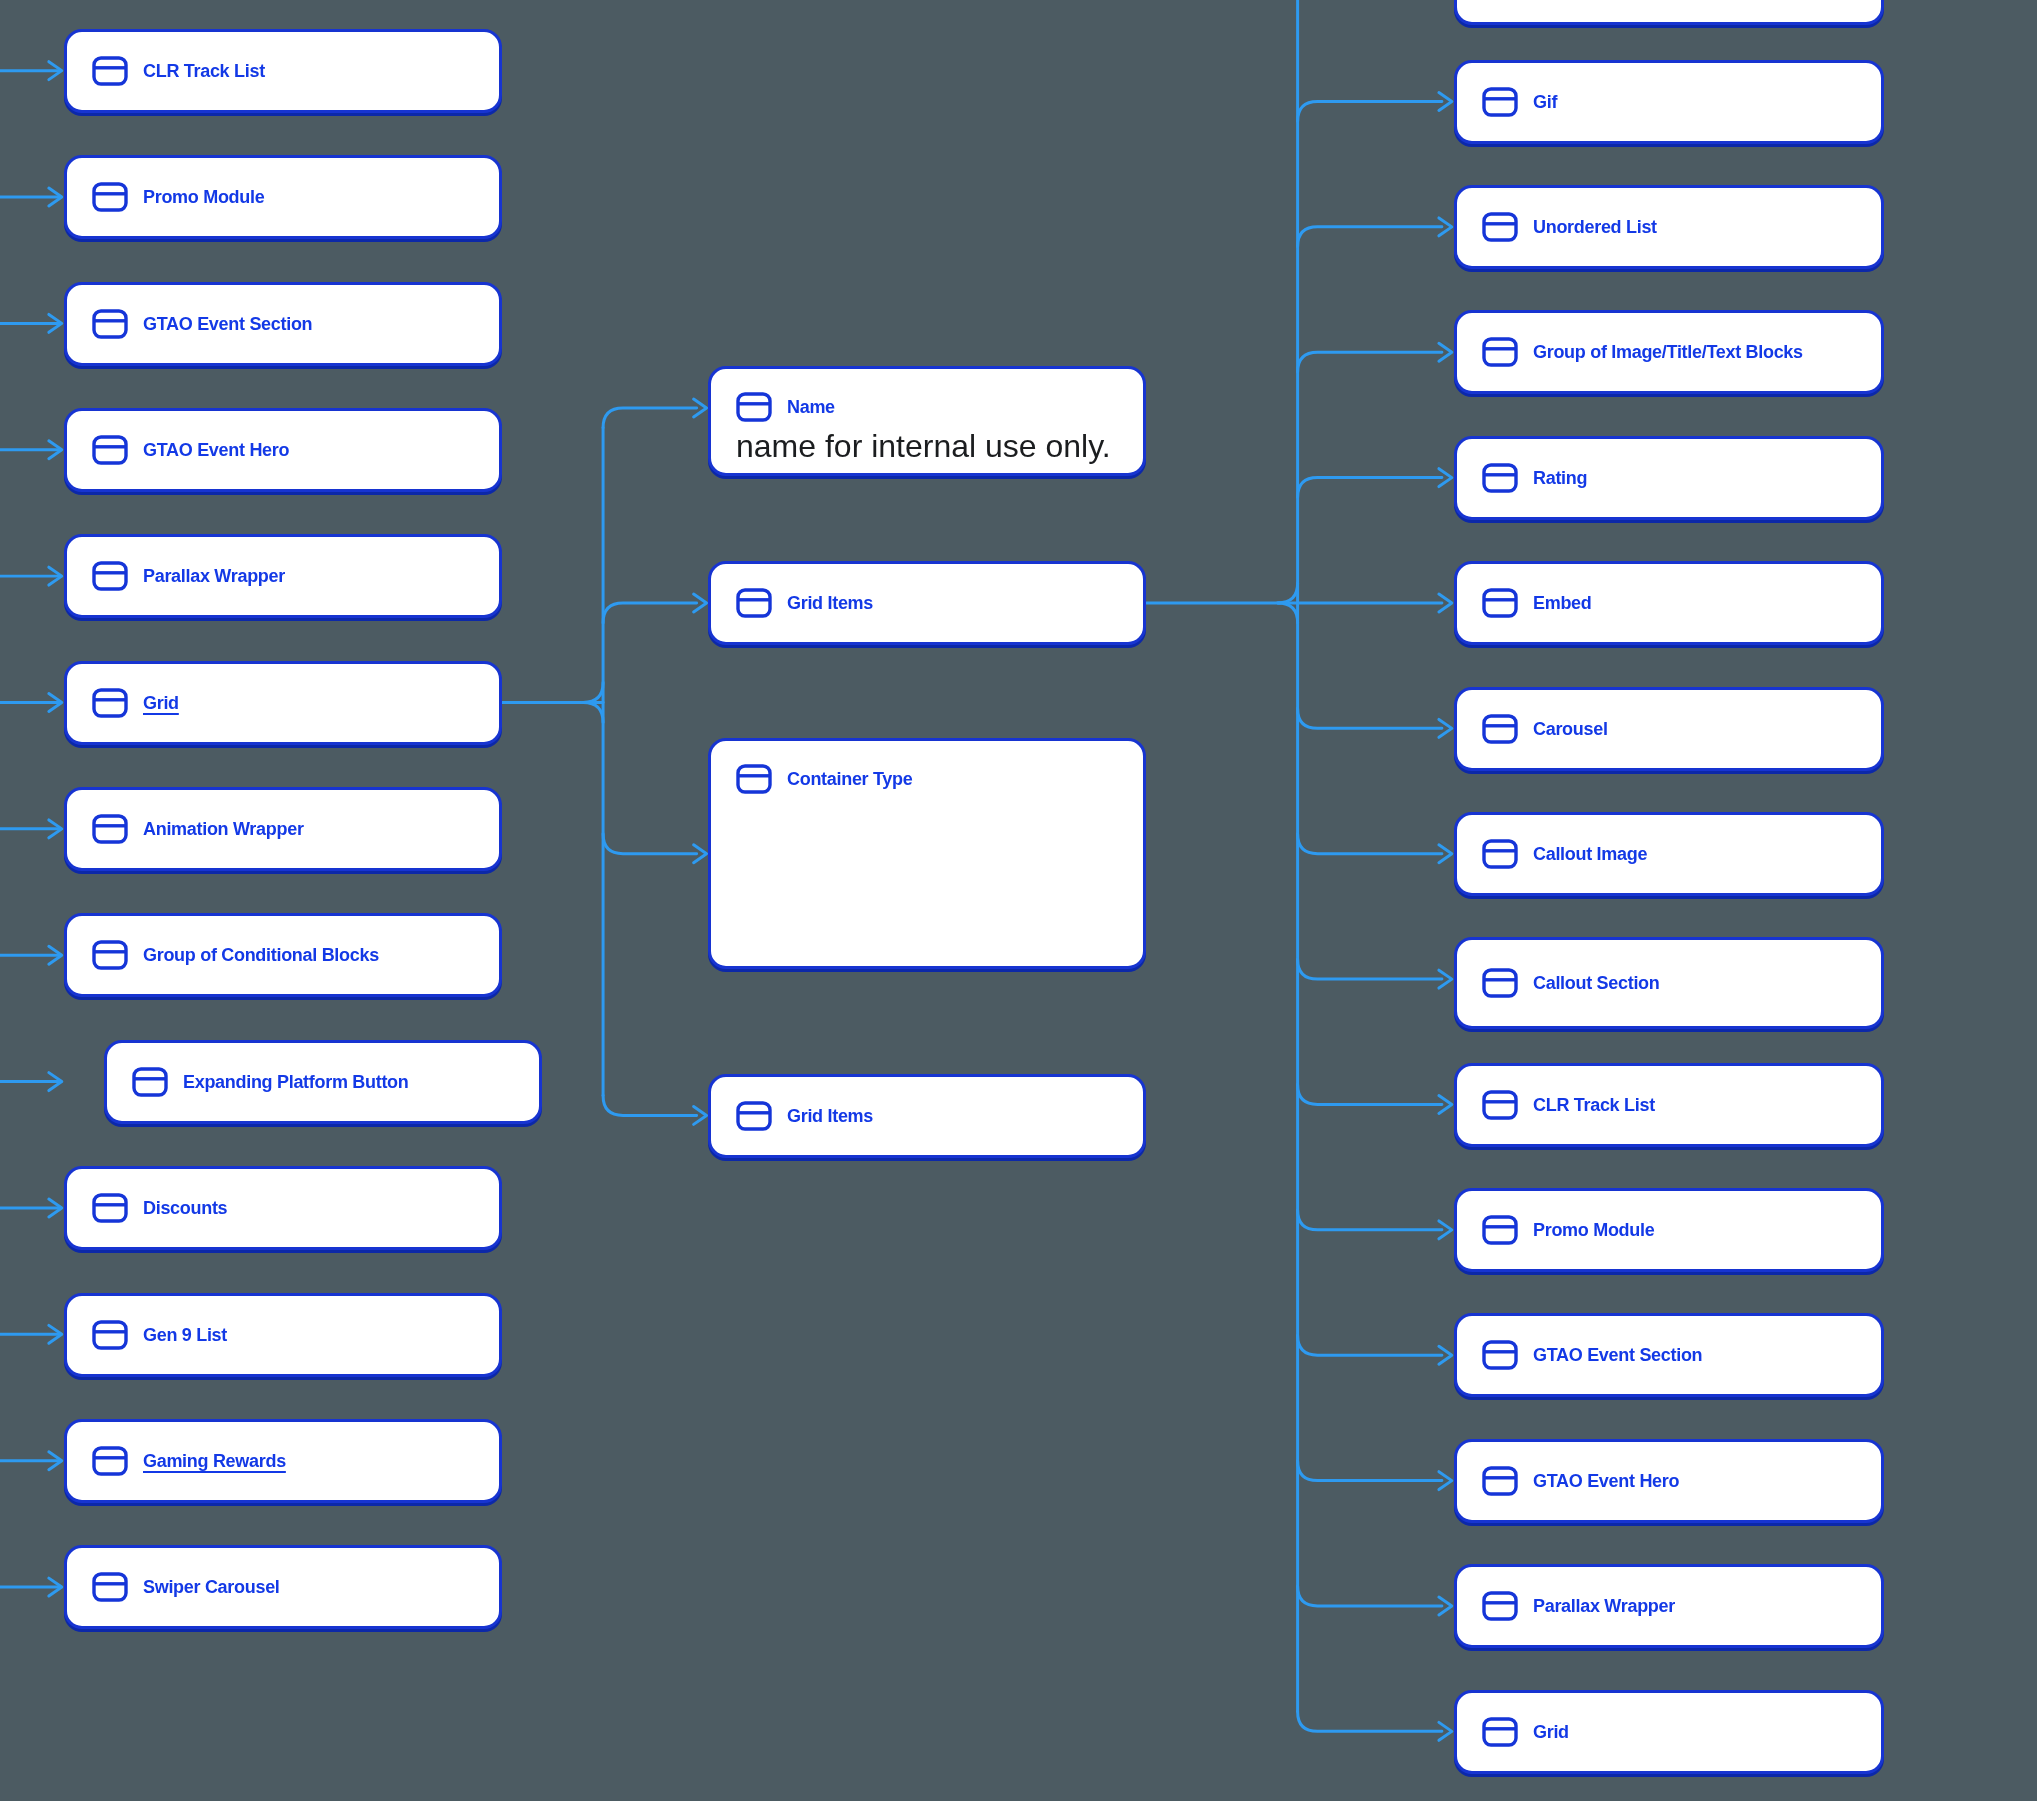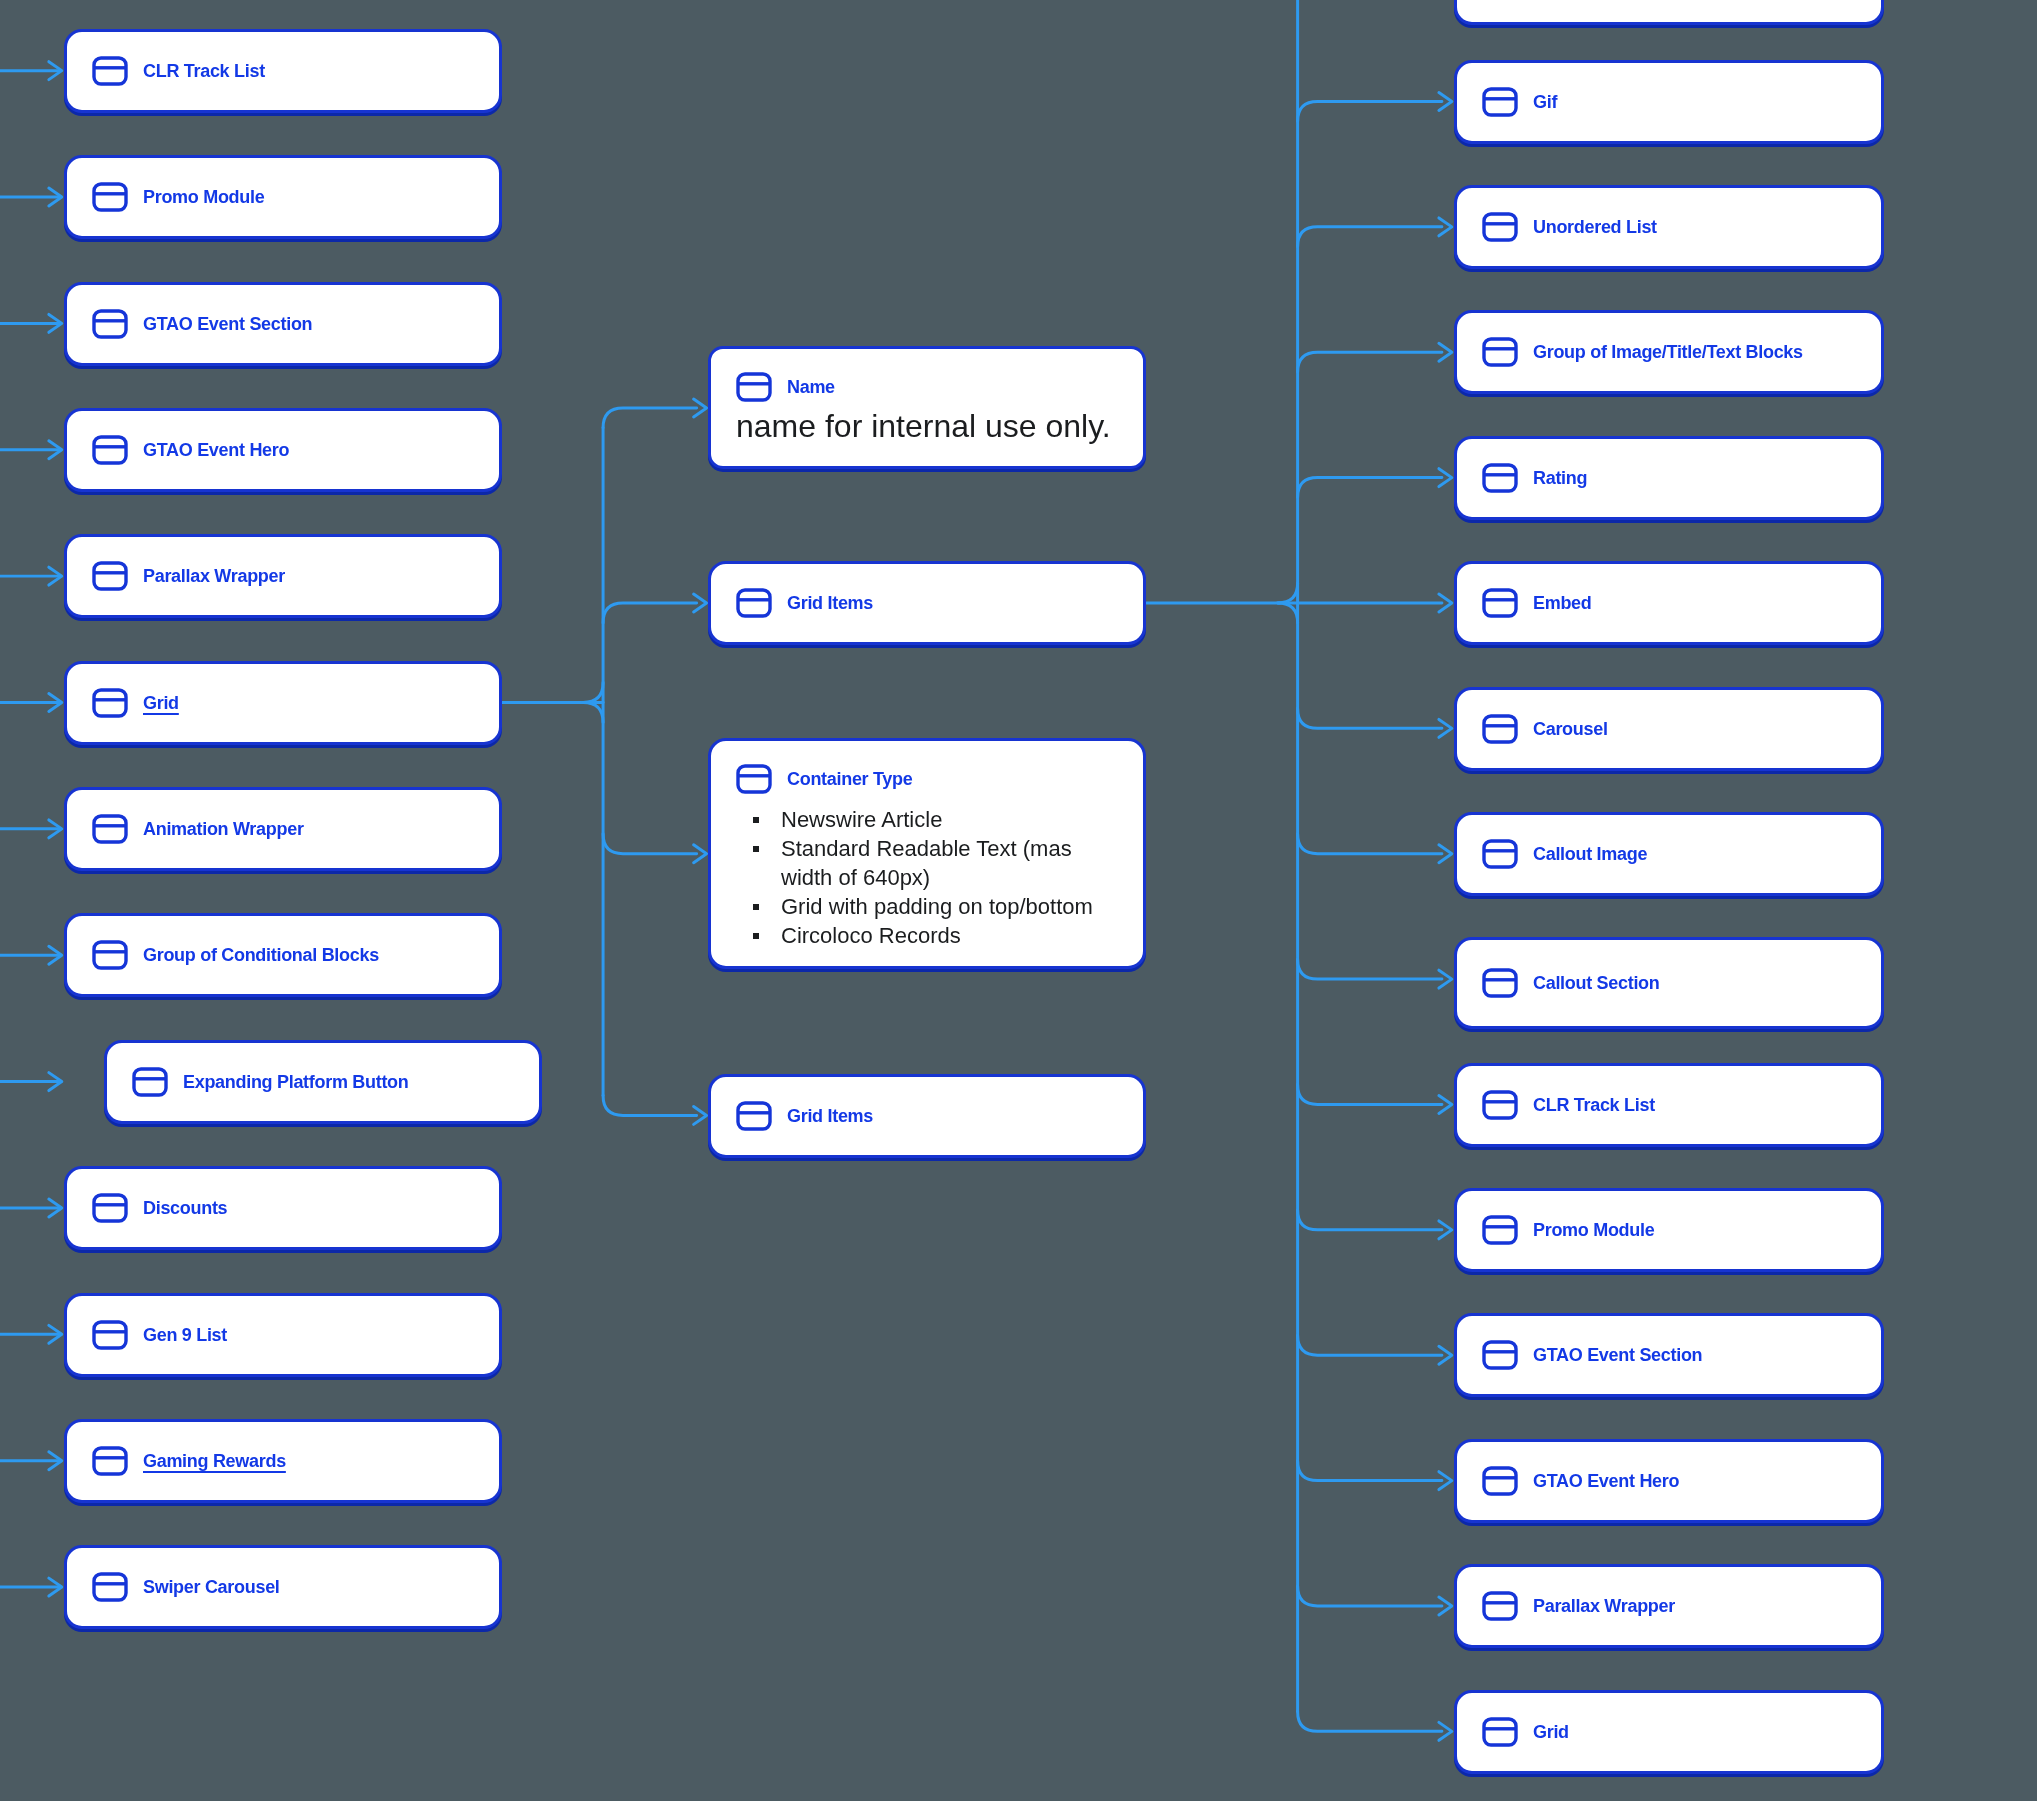--- a/index.html
+++ b/index.html
@@ -297,21 +297,21 @@
         <div class="node-head">
           <span class="entry-icon">
             <svg width="36" height="30" viewBox="0 0 36 30" fill="none">
               <rect x="2" y="2" width="32" height="26" rx="7" stroke="#1535D8" stroke-width="3.4"></rect>
               <line x1="2" y1="11.8" x2="34" y2="11.8" stroke="#1535D8" stroke-width="3.4"></line>
             </svg>
           </span>
           <span class="node-label">Swiper Carousel</span>
         </div>
       </div>
-      <div class="node rich" style="left: 708px; top: 346px; width: 438px; height: 123px; border-radius: 15px;">
+      <div class="node rich" style="left: 708px; top: 366px; width: 438px; height: 110px;">
         <div class="node-head">
           <span class="entry-icon">
             <svg width="36" height="30" viewBox="0 0 36 30" fill="none">
               <rect x="2" y="2" width="32" height="26" rx="7" stroke="#1535D8" stroke-width="3.4"></rect>
               <line x1="2" y1="11.8" x2="34" y2="11.8" stroke="#1535D8" stroke-width="3.4"></line>
             </svg>
           </span>
           <span class="node-label">Name</span>
         </div>
         <div class="node-subtitle">name for internal use only.</div>
@@ -330,26 +330,20 @@
       <div class="node rich" style="left: 708px; top: 738px; width: 438px; height: 231px;">
         <div class="node-head">
           <span class="entry-icon">
             <svg width="36" height="30" viewBox="0 0 36 30" fill="none">
               <rect x="2" y="2" width="32" height="26" rx="7" stroke="#1535D8" stroke-width="3.4"></rect>
               <line x1="2" y1="11.8" x2="34" y2="11.8" stroke="#1535D8" stroke-width="3.4"></line>
             </svg>
           </span>
           <span class="node-label">Container Type</span>
         </div>
-        <ul class="node-bullets">
-          <li>Newswire Article</li>
-          <li>Standard Readable Text (mas width of 640px)</li>
-          <li>Grid with padding on top/bottom</li>
-          <li>Circoloco Records</li>
-        </ul>
       </div>
       <div class="node" style="left: 708px; top: 1074px; width: 438px; height: 84px;">
         <div class="node-head">
           <span class="entry-icon">
             <svg width="36" height="30" viewBox="0 0 36 30" fill="none">
               <rect x="2" y="2" width="32" height="26" rx="7" stroke="#1535D8" stroke-width="3.4"></rect>
               <line x1="2" y1="11.8" x2="34" y2="11.8" stroke="#1535D8" stroke-width="3.4"></line>
             </svg>
           </span>
           <span class="node-label">Grid Items</span>

